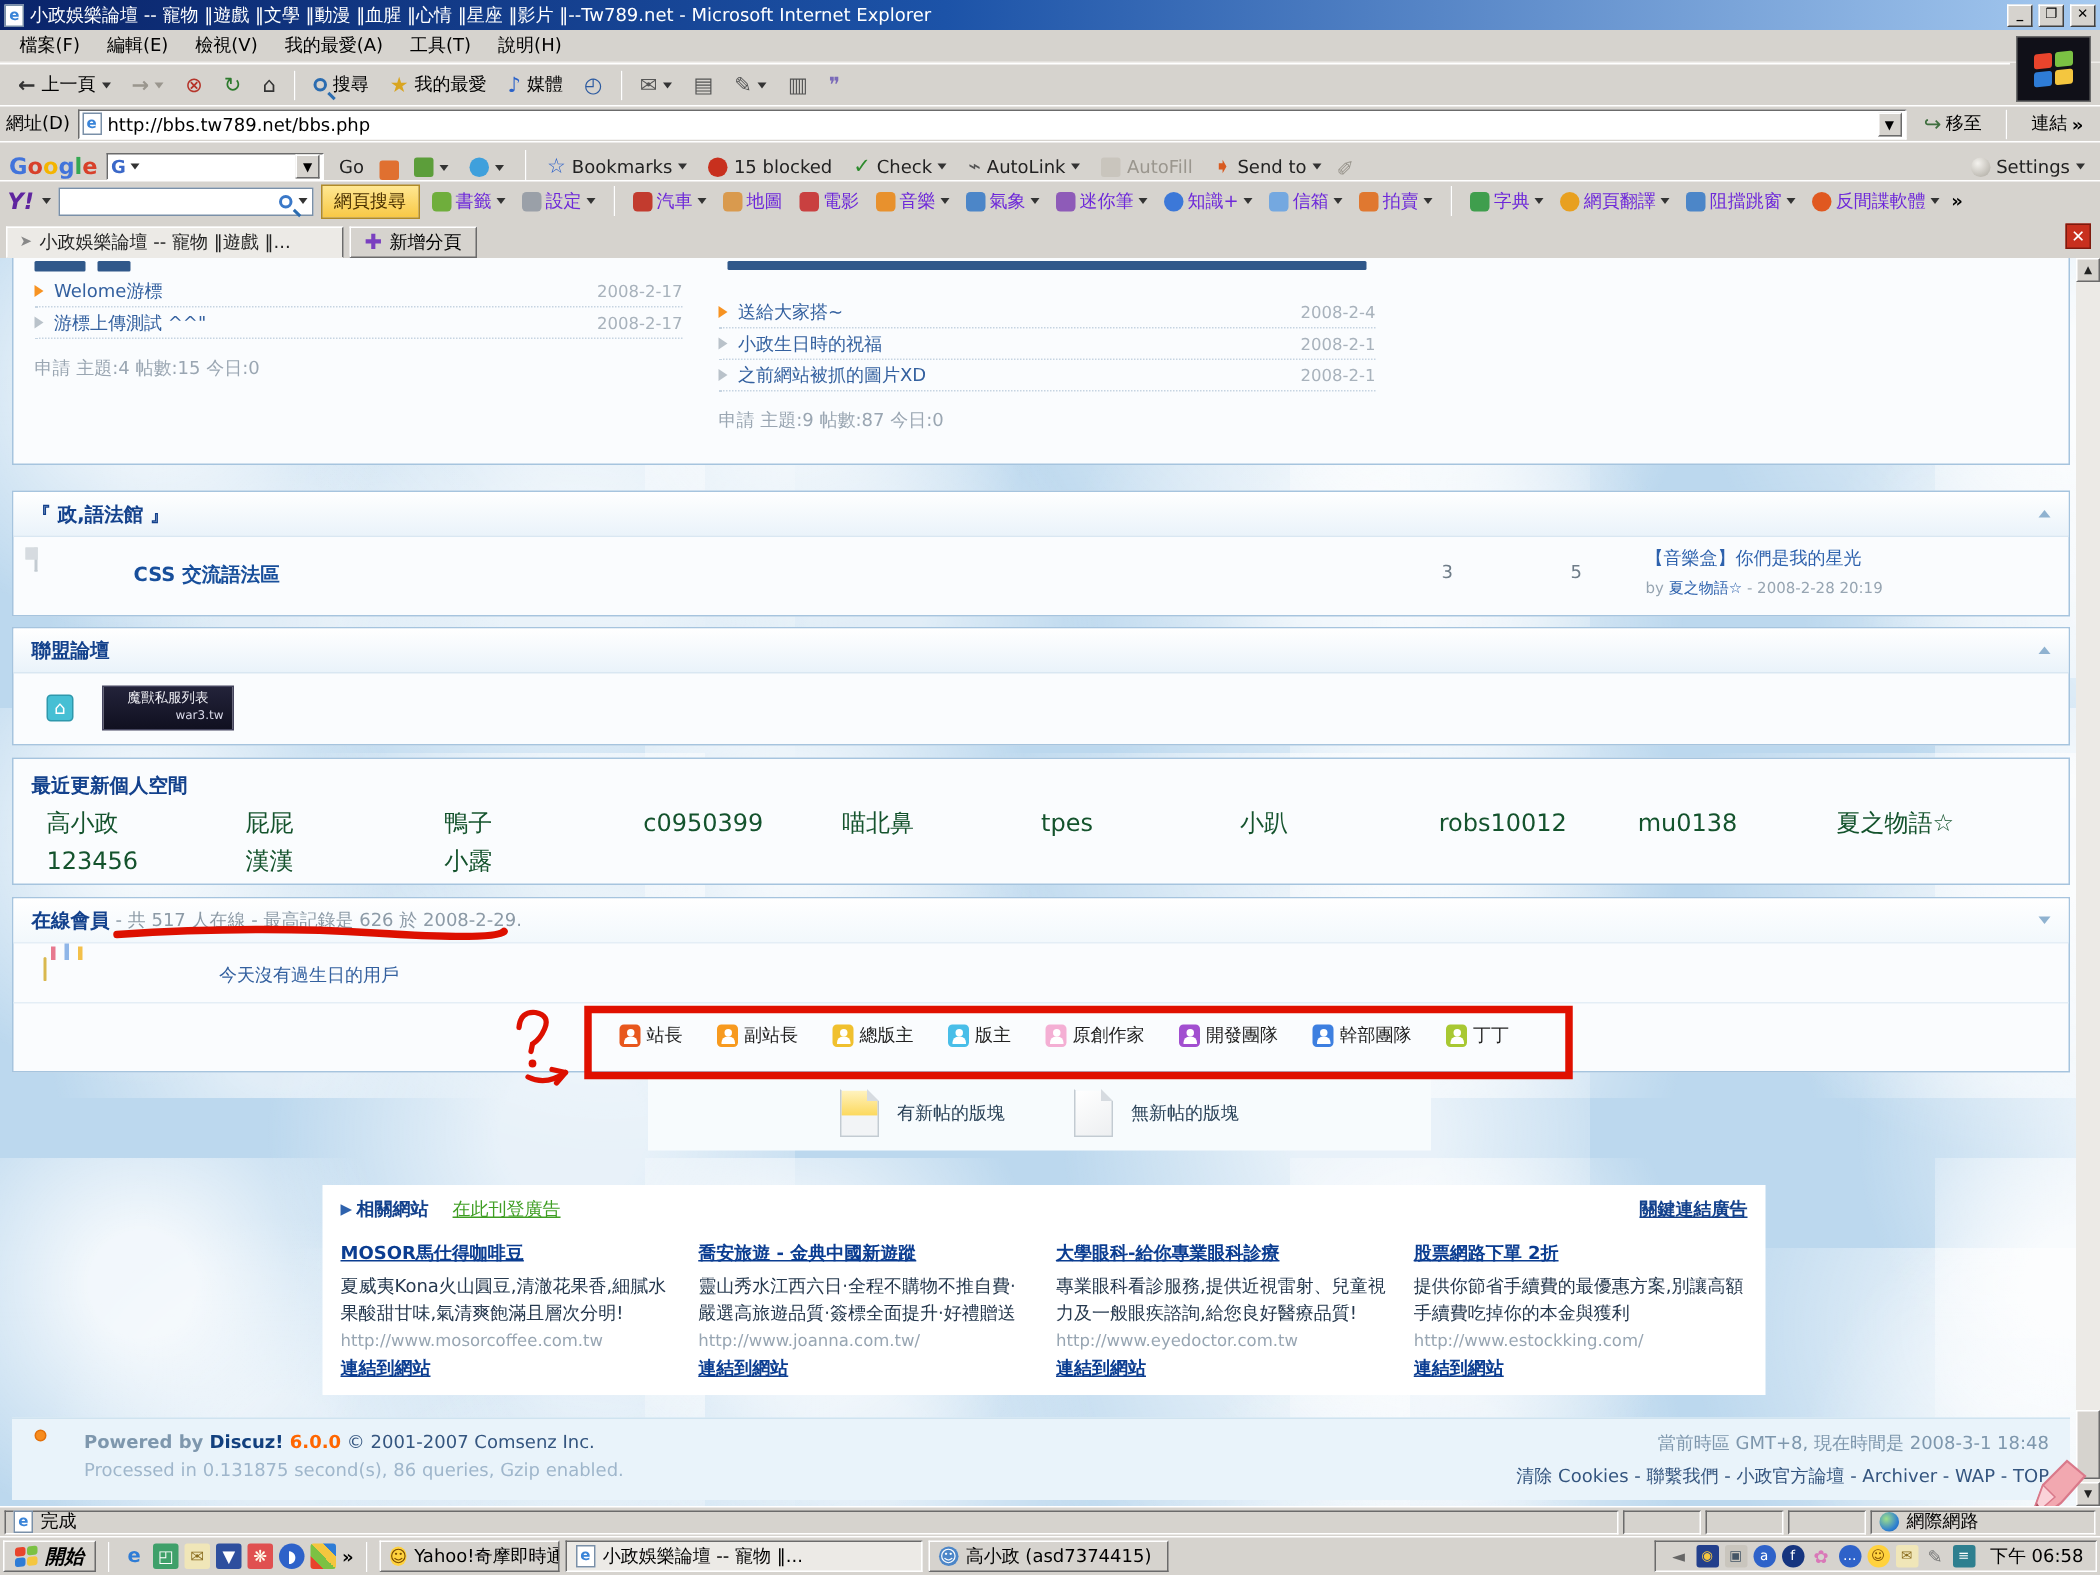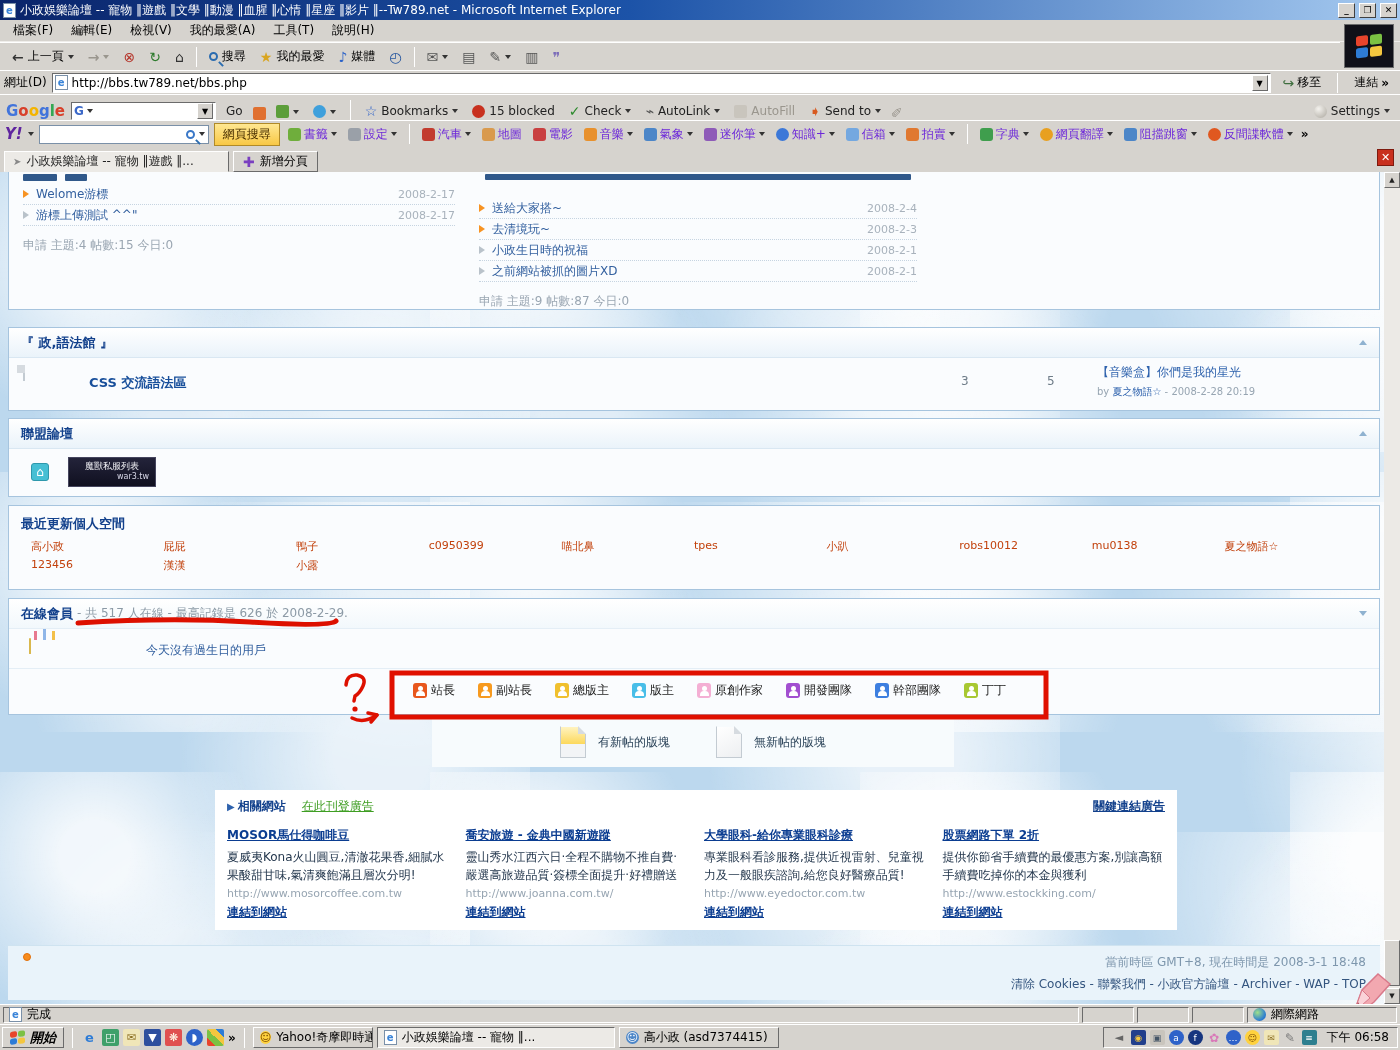--- a/index.html
+++ b/index.html
@@ -73,21 +73,21 @@
 .pageic.new{background:linear-gradient(#FFF3C0,#FCD95E 55%,#F2F4F6 56%)}
 .fname{color:#184F9B;font-weight:bold;font-size:13px}
 .num{color:#6E7C88}
 .lastlink{color:#2E62AD;font-size:12px;white-space:nowrap}
 .lastmeta{color:#97A5B2;font-size:10px;margin-top:4px;white-space:nowrap}
 .lastuser{color:#2E62AD}
 .homeic{width:18px;height:18px;background:#46BFD4;border:1px solid #2E98AC;border-radius:3px;color:#fff;text-align:center;line-height:17px;font-size:12px}
 .banner{width:88px;height:30px;background:linear-gradient(#23233A,#101020);border:1px solid #45455E;color:#EDEDF2;font-size:9px;text-align:center;line-height:1.2;padding-top:3px}
 .banner .b2{display:block;font-size:8px;text-align:right;padding-right:6px;color:#D8D8E8}
 .sgrid{display:grid;grid-template-columns:repeat(10,1fr);row-gap:4px;padding:6px 22px 0 22px}
-.scell{color:#c2410c;font-size:11px;white-space:nowrap}
+.scell{color:#14532d;font-size:16px;white-space:nowrap}
 .cake{width:30px;height:26px;position:relative;background:linear-gradient(#FBF3C8,#F1D66C);border:1px solid #D9B84E;border-radius:4px 4px 2px 2px}
 .cake::before{content:"";position:absolute;left:4px;top:-8px;width:3px;height:9px;background:#E7798F}
 .cake::after{content:"";position:absolute;left:13px;top:-10px;width:3px;height:11px;background:#8FB6E8}
 .cake i{position:absolute;left:22px;top:-8px;width:3px;height:9px;background:#F3C04A}
 .gicon{width:14px;height:15px;border-radius:3px;position:relative;display:inline-block;flex:0 0 auto}
 .gicon i{position:absolute;background:#fff}
 .gicon .ph{width:5px;height:5px;border-radius:50%;left:4.5px;top:2.5px}
 .gicon .pb{width:9px;height:5px;border-radius:4px 4px 0 0;left:2.5px;bottom:2px}
 .grp{display:flex;align-items:center;gap:4px;color:#222;font-size:12px;white-space:nowrap}
 .adtitle{color:#0B3D91;font-weight:bold;text-decoration:underline;font-size:12px}
@@ -397,25 +397,20 @@
       </div>
       <div class="abs" style="left:470px;top:2px;width:438px">
         <span class="stub abs" style="left:6px;top:0;width:426px;height:6px"></span>
         <div style="padding-top:24px">
           <div class="trow">
               <i class="arr"></i>
               <span class="tlnk">送給大家搭~</span>
               <span class="tdate">2008-2-4</span>
             </div>
           <div class="trow">
-              <i class="arr"></i>
-              <span class="tlnk">去清境玩~</span>
-              <span class="tdate">2008-2-3</span>
-            </div>
-          <div class="trow">
               <i class="arr old"></i>
               <span class="tlnk">小政生日時的祝福</span>
               <span class="tdate">2008-2-1</span>
             </div>
           <div class="trow">
               <i class="arr old"></i>
               <span class="tlnk">之前網站被抓的圖片XD</span>
               <span class="tdate">2008-2-1</span>
             </div>
           <div class="tstats">申請 主題:9 帖數:87 今日:0</div>
@@ -583,20 +578,24 @@
           <span class="adtitle">股票網路下單 2折</span>
           <div class="addesc">提供你節省手續費的最優惠方案,別讓高額手續費吃掉你的本金與獲利</div>
           <div class="adurl">http://www.estockking.com/</div>
           <span class="adlink">連結到網站</span>
         </div>
       </div>
     </div>
 
     <div class="abs" style="top:773px;left:8px;right:20px;height:55px;background:#E9F3FA;border-top:1px solid #CFE3F0">
       <span class="balloon abs" style="left:12px;top:8px"></span>
+      <div class="abs" style="left:48px;top:8px">
+        <div><span style="color:#7E97AD;font-weight:bold">Powered by </span><span style="color:#12407E;font-weight:bold">Discuz!</span><span style="color:#F60;font-weight:bold"> 6.0.0</span><span style="color:#34557F"> © 2001-2007 Comsenz Inc.</span></div>
+        <div style="color:#9FB6CB;margin-top:5px">Processed in 0.131875 second(s), 86 queries, Gzip enabled.</div>
+      </div>
       <div class="abs" style="right:14px;top:8px;text-align:right">
         <div style="color:#7E97AD">當前時區 GMT+8, 現在時間是 2008-3-1 18:48</div>
         <div style="color:#34557F;margin-top:5px">清除 Cookies - 聯繫我們 - 小政官方論壇 - Archiver - WAP - TOP</div>
       </div>
     </div>
 
     <svg class="anno" width="1400" height="832" viewBox="0 0 1400 832">
       <path d="M78 451 Q 170 445 250 450 T 336 449" stroke="#DD1000" stroke-width="5" fill="none" stroke-linecap="round"></path>
       <rect x="392" y="501" width="654" height="44" stroke="#E01000" stroke-width="5" fill="none"></rect>
       <path d="M346 513 Q 347 502 357 503 Q 367 505 363 514 Q 360 521 355 524 L 354 529" stroke="#DD1000" stroke-width="3.5" fill="none" stroke-linecap="round"></path>

